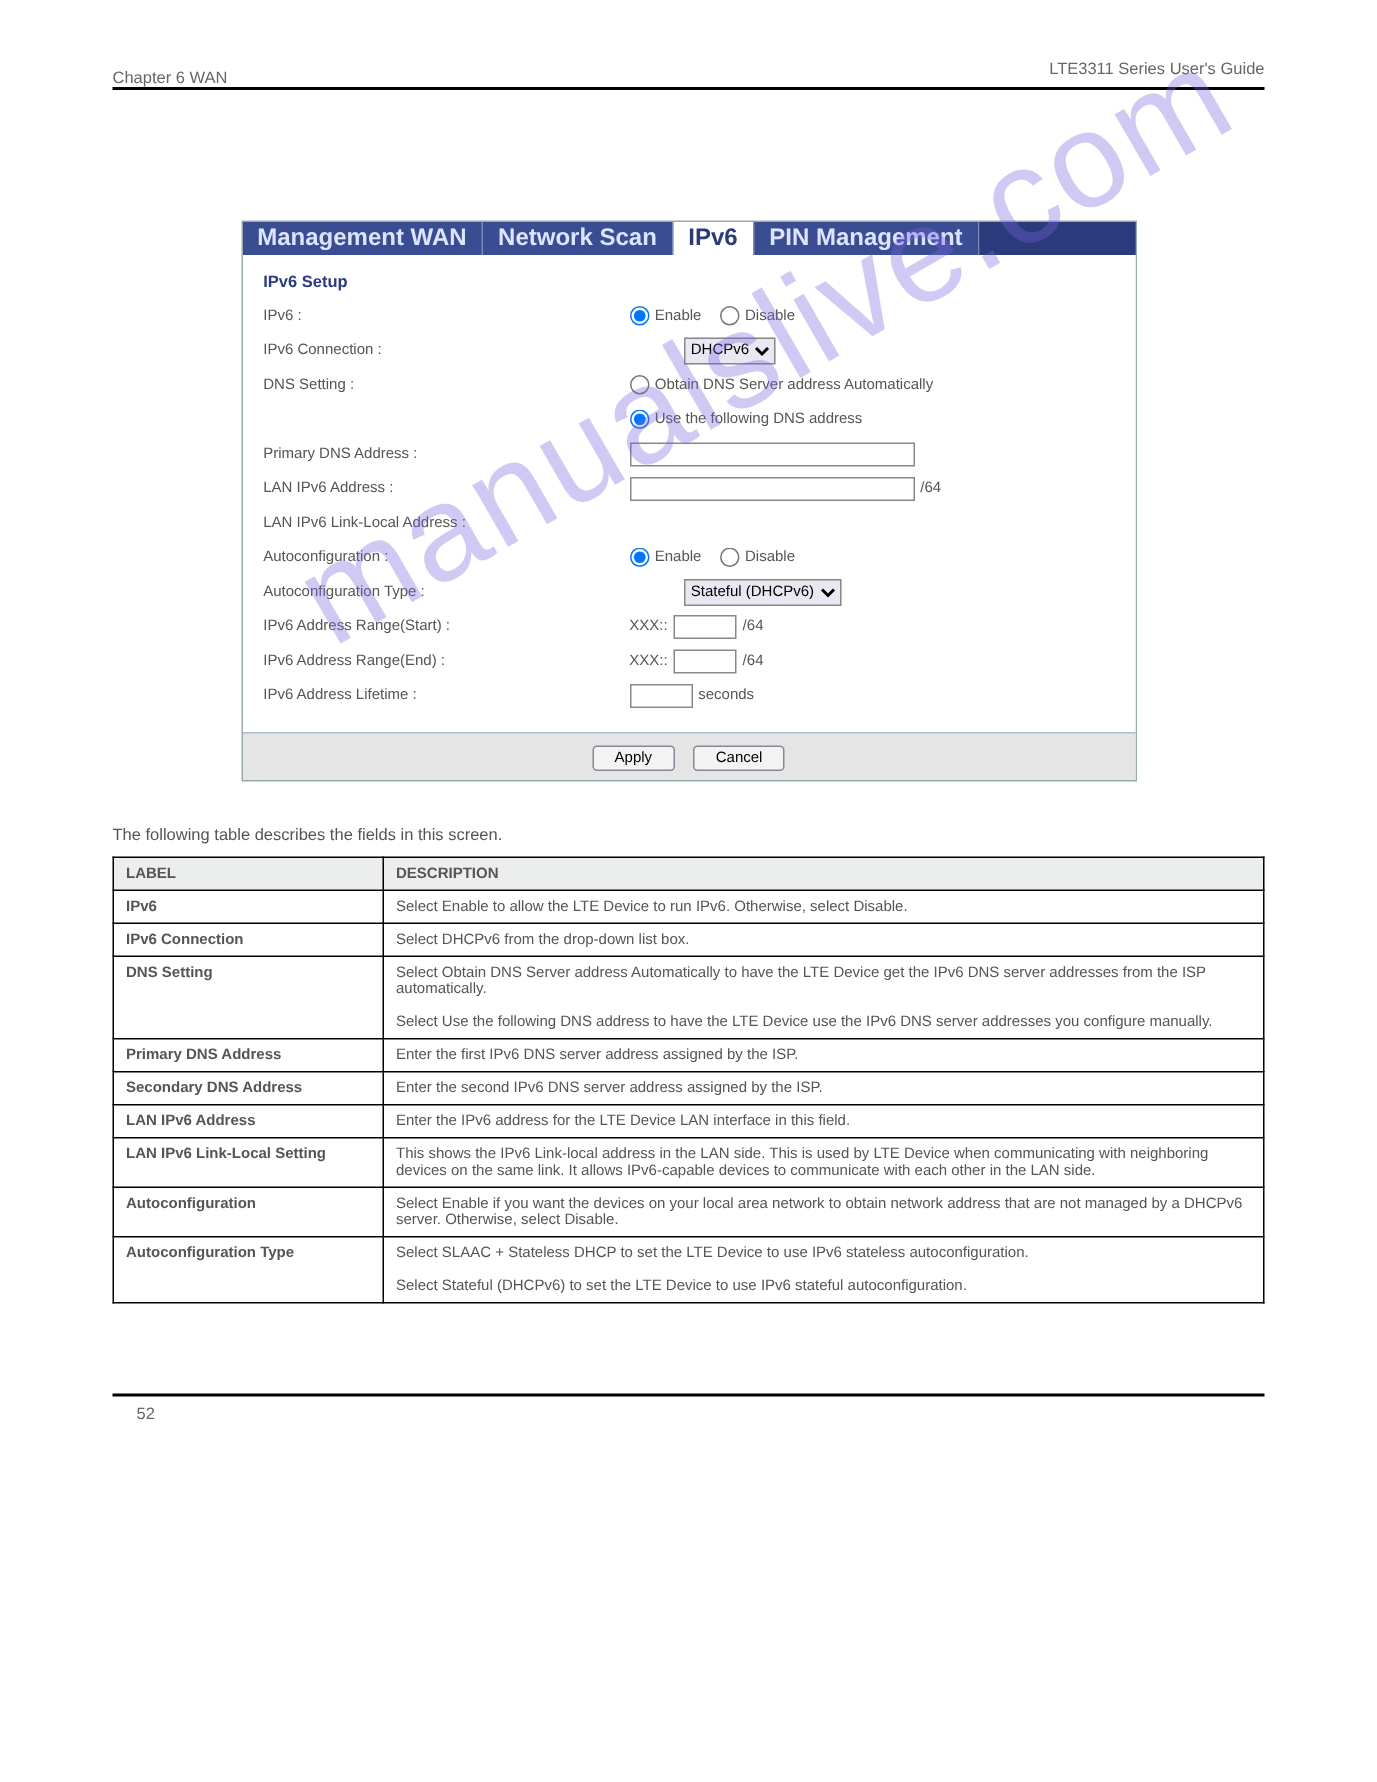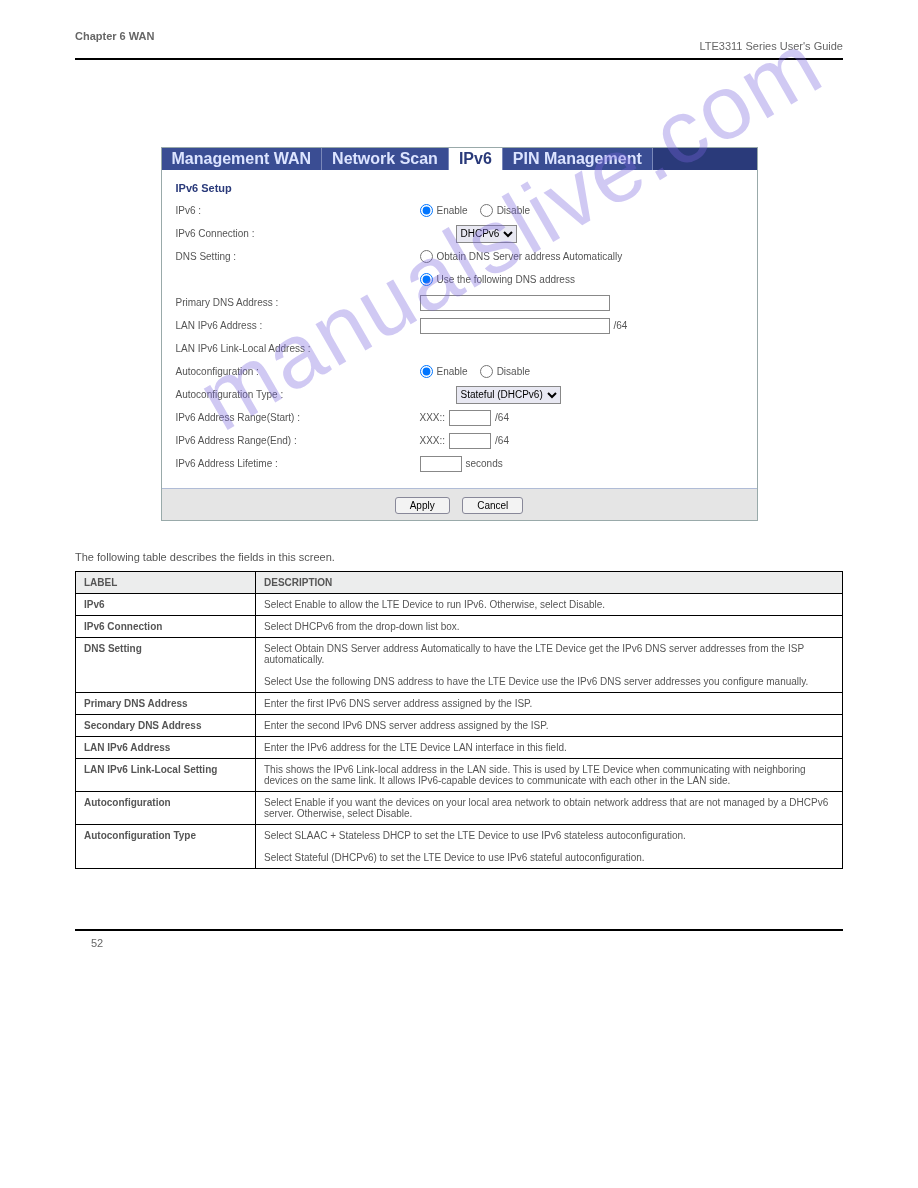--- a/index.html
+++ b/index.html
@@ -10,21 +10,21 @@
     margin: 0 auto;
     position: relative;
     color: #333;
   }
   .page-header {
     border-bottom: 2px solid #000;
     margin: 30px 75px 0 75px;
     height: 30px;
     position: relative;
   }
-  .page-header .hdr-left { position: absolute; left: 0; bottom: 16px; font-size: 11px; color: #666; font-weight: bold; }
+  .page-header .hdr-left { position: absolute; left: 0; bottom: 0; font-size: 11px; color: #666; }
   .page-header .hdr-right { position: absolute; right: 0; bottom: 6px; font-size: 11px; color: #666; }
   .watermark {
     position: absolute;
     top: 180px;
     left: 160px;
     font-size: 90px;
     font-weight: 500;
     color: rgba(120, 100, 220, 0.35);
     transform: rotate(-30deg);
     transform-origin: center;

